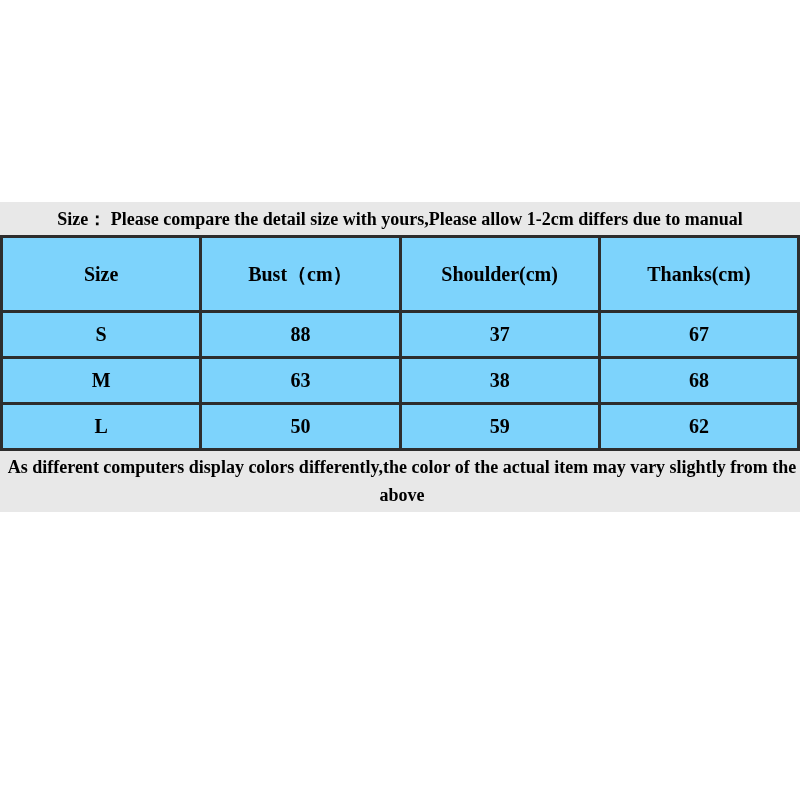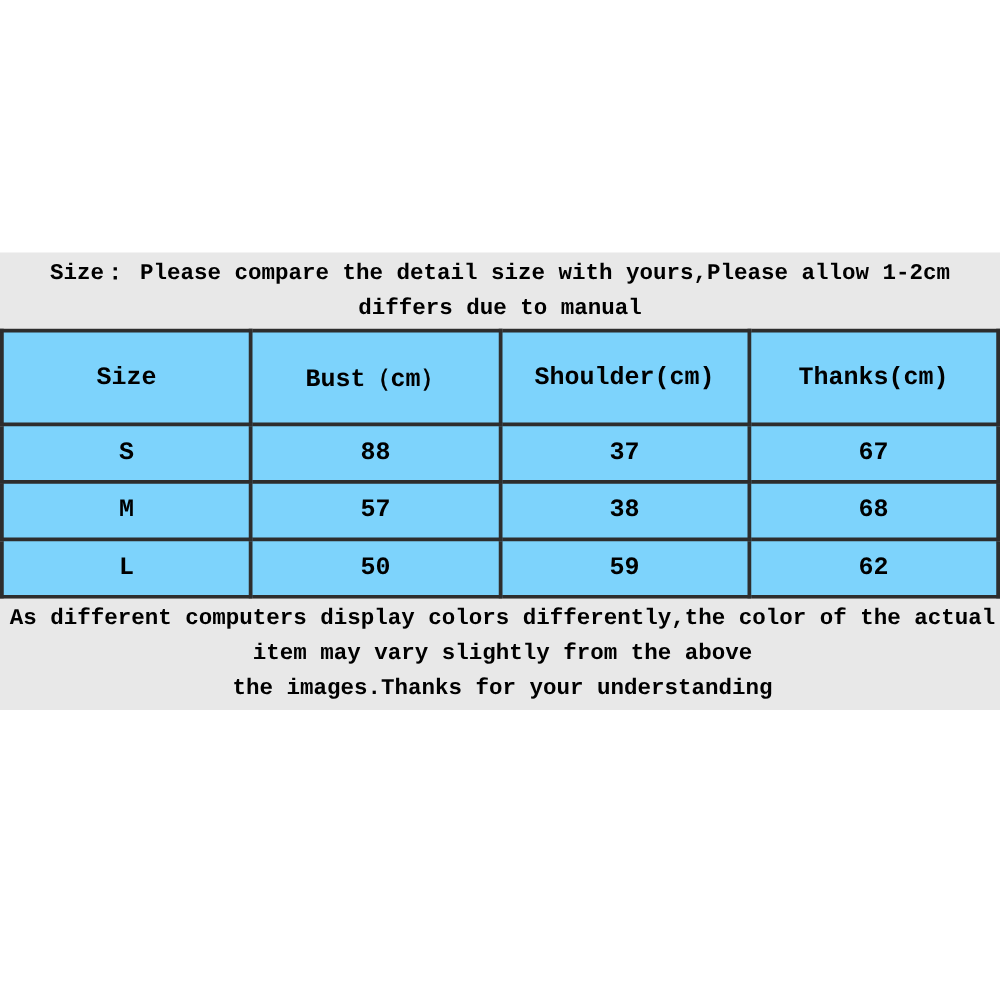--- a/index.html
+++ b/index.html
@@ -17,21 +17,20 @@
     width: 800px;
     height: 800px;
     background: #ffffff;
     overflow: hidden;
   }
   .chart-wrap {
     position: absolute;
     top: 202px;
     left: 0;
     width: 800px;
-    font-family: Liberation Mono, monospace;
   }
   .note {
     background: #e8e8e8;
     text-align: center;
     font-weight: bold;
     font-size: 18px;
     line-height: 28px;
     color: #000000;
   }
   .note-top {
@@ -84,32 +83,31 @@
       </thead>
       <tbody>
         <tr>
           <td>S</td>
           <td>88</td>
           <td>37</td>
           <td>67</td>
         </tr>
         <tr>
           <td>M</td>
-          <td>57</td>
+          <td>63</td>
           <td>38</td>
           <td>68</td>
         </tr>
         <tr>
           <td>L</td>
           <td>50</td>
           <td>59</td>
           <td>62</td>
         </tr>
       </tbody>
     </table>
 
     <div class="note note-bottom">
       <span>As different computers display colors differently,the color of the actual item may vary slightly from the above</span><br>
-      <span>the images.Thanks for your understanding</span>
     </div>
 
   </div>
 </div>
 
 </body></html>

